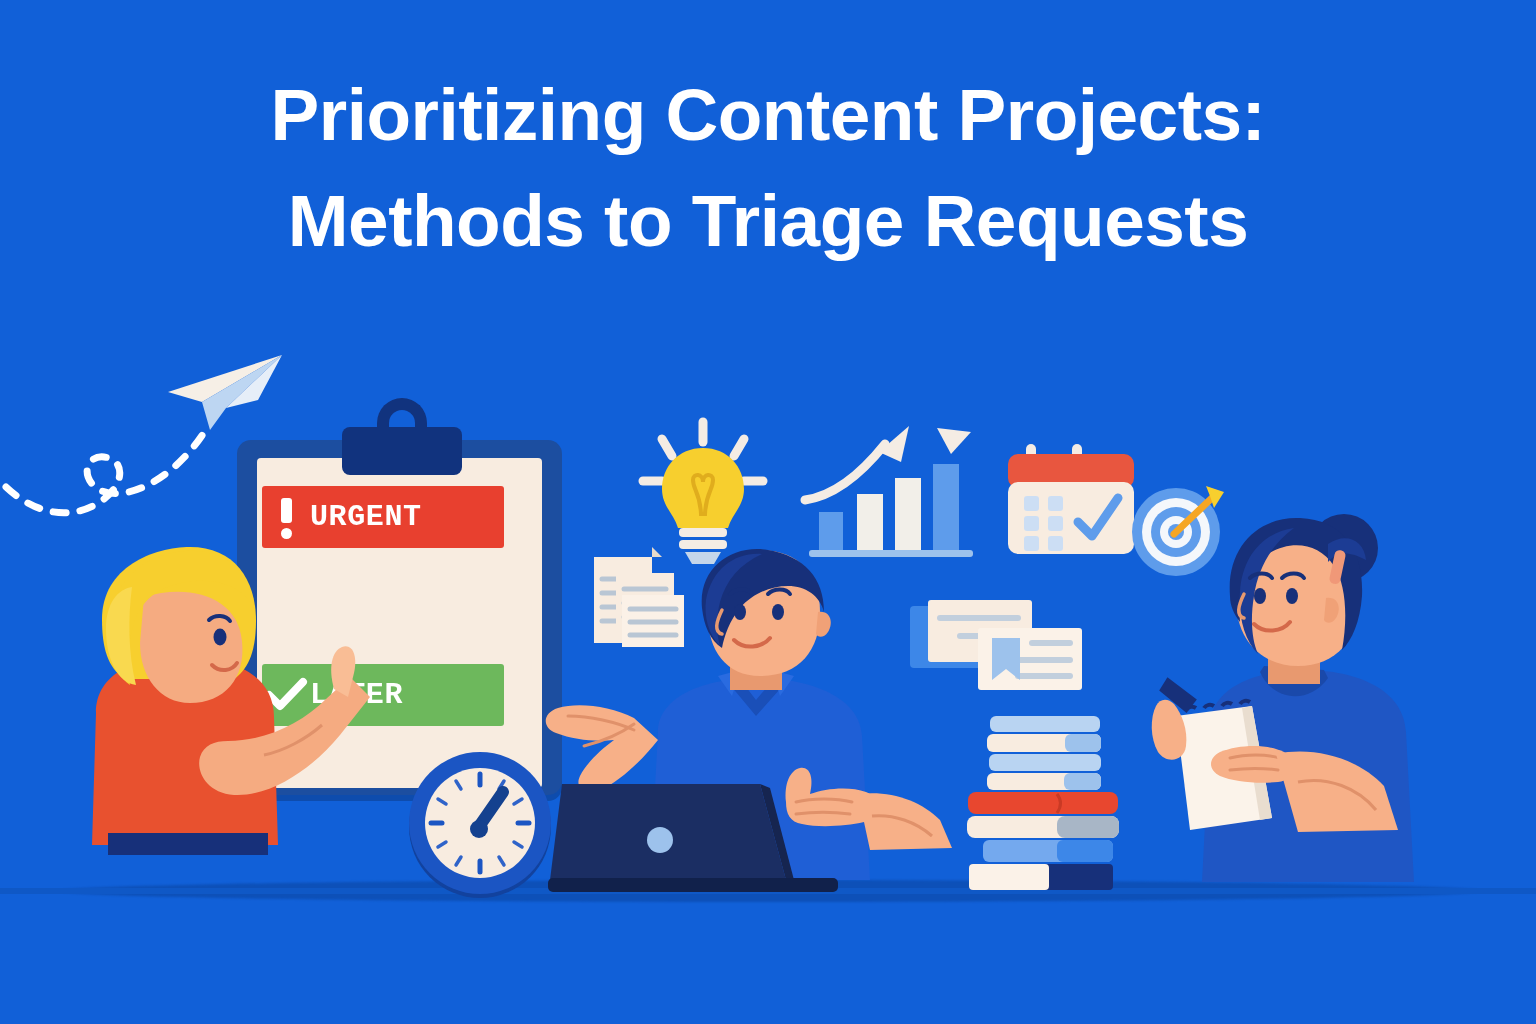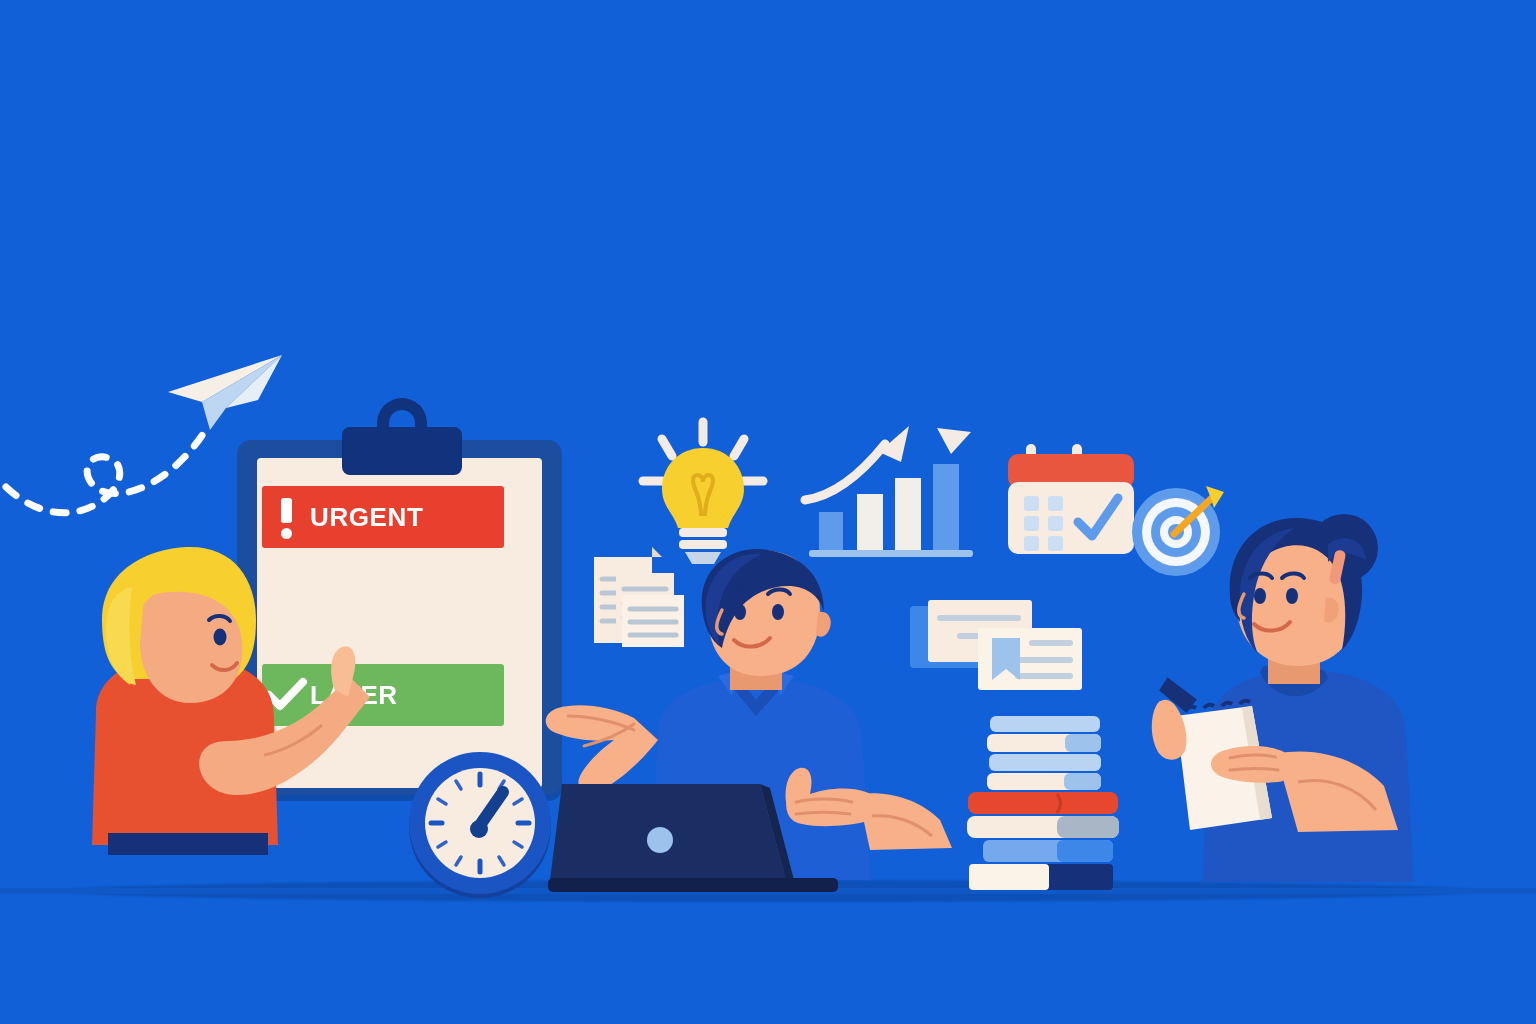--- a/index.html
+++ b/index.html
@@ -30,21 +30,21 @@
   .clipboard{position:absolute;left:237px;top:440px;width:325px;height:355px;z-index:22;}
   .cb-board{position:absolute;left:0;top:0;width:325px;height:355px;background:#1c4ea0;border-radius:14px;
     box-shadow:0 6px 0 rgba(10,40,95,.35);}
   .cb-paper{position:absolute;left:20px;top:18px;width:285px;height:330px;background:#f8ece0;border-radius:4px;}
   .cb-clip-base{position:absolute;left:105px;top:-13px;width:120px;height:48px;background:#11337e;border-radius:8px;z-index:3;}
   .cb-clip-ring{position:absolute;left:140px;top:-42px;width:50px;height:46px;border:12px solid #11337e;
     border-bottom:none;border-radius:25px 25px 0 0;z-index:2;box-sizing:border-box;}
 
   .prio-row{position:absolute;left:25px;width:242px;height:62px;border-radius:3px;display:flex;align-items:center;z-index:4;}
   .prio-row .ic{width:48px;display:flex;align-items:center;justify-content:center;flex:none;}
-  .prio-row .lb{color:#fff;font-weight:bold;font-size:26px;letter-spacing:.6px;}
+  .prio-row .lb{color:#fff;font-weight:bold;font-size:30px;letter-spacing:.6px;font-family:Liberation Mono, monospace;}
   .r-urgent{top:46px;background:#e8402f;}
   .r-important{top:135px;background:#ecb01e;}
   .r-later{top:224px;background:#6db85c;}
   .bang{width:11px;height:38px;position:relative;}
   .bang:before{content:"";position:absolute;left:0;top:0;width:11px;height:25px;background:#fff;border-radius:3px;}
   .bang:after{content:"";position:absolute;left:0;top:30px;width:11px;height:11px;background:#fff;border-radius:50%;}
 
   
   .clock{position:absolute;left:405px;top:750px;width:150px;height:150px;z-index:26;}
 
@@ -66,20 +66,24 @@
   .target{position:absolute;left:1128px;top:478px;width:100px;height:100px;z-index:19;}
   .cards{position:absolute;left:908px;top:598px;width:182px;height:95px;z-index:18;}
   .books{position:absolute;left:965px;top:712px;width:175px;height:178px;z-index:28;}
   svg{display:block;overflow:visible;}
 </style>
 </head>
 <body>
 
 <div id="stage">
 
+  <div class="title-wrap">
+    <div class="title-line">Prioritizing Content Projects:</div>
+    <div class="title-line">Methods to Triage Requests</div>
+  </div>
 
   <div class="desk-shadow"></div>
   <div class="desk-line"></div>
 
   <div class="trail">
     <svg width="230" height="110" viewBox="0 0 230 110">
       <path d="M6,72 C40,104 78,104 104,84 C126,67 124,44 104,42 C86,40 80,62 98,74 C120,88 170,70 205,16" fill="none" stroke="#ffffff" stroke-width="7" stroke-linecap="round" stroke-dasharray="13 14"></path>
     </svg>
   </div>
 

